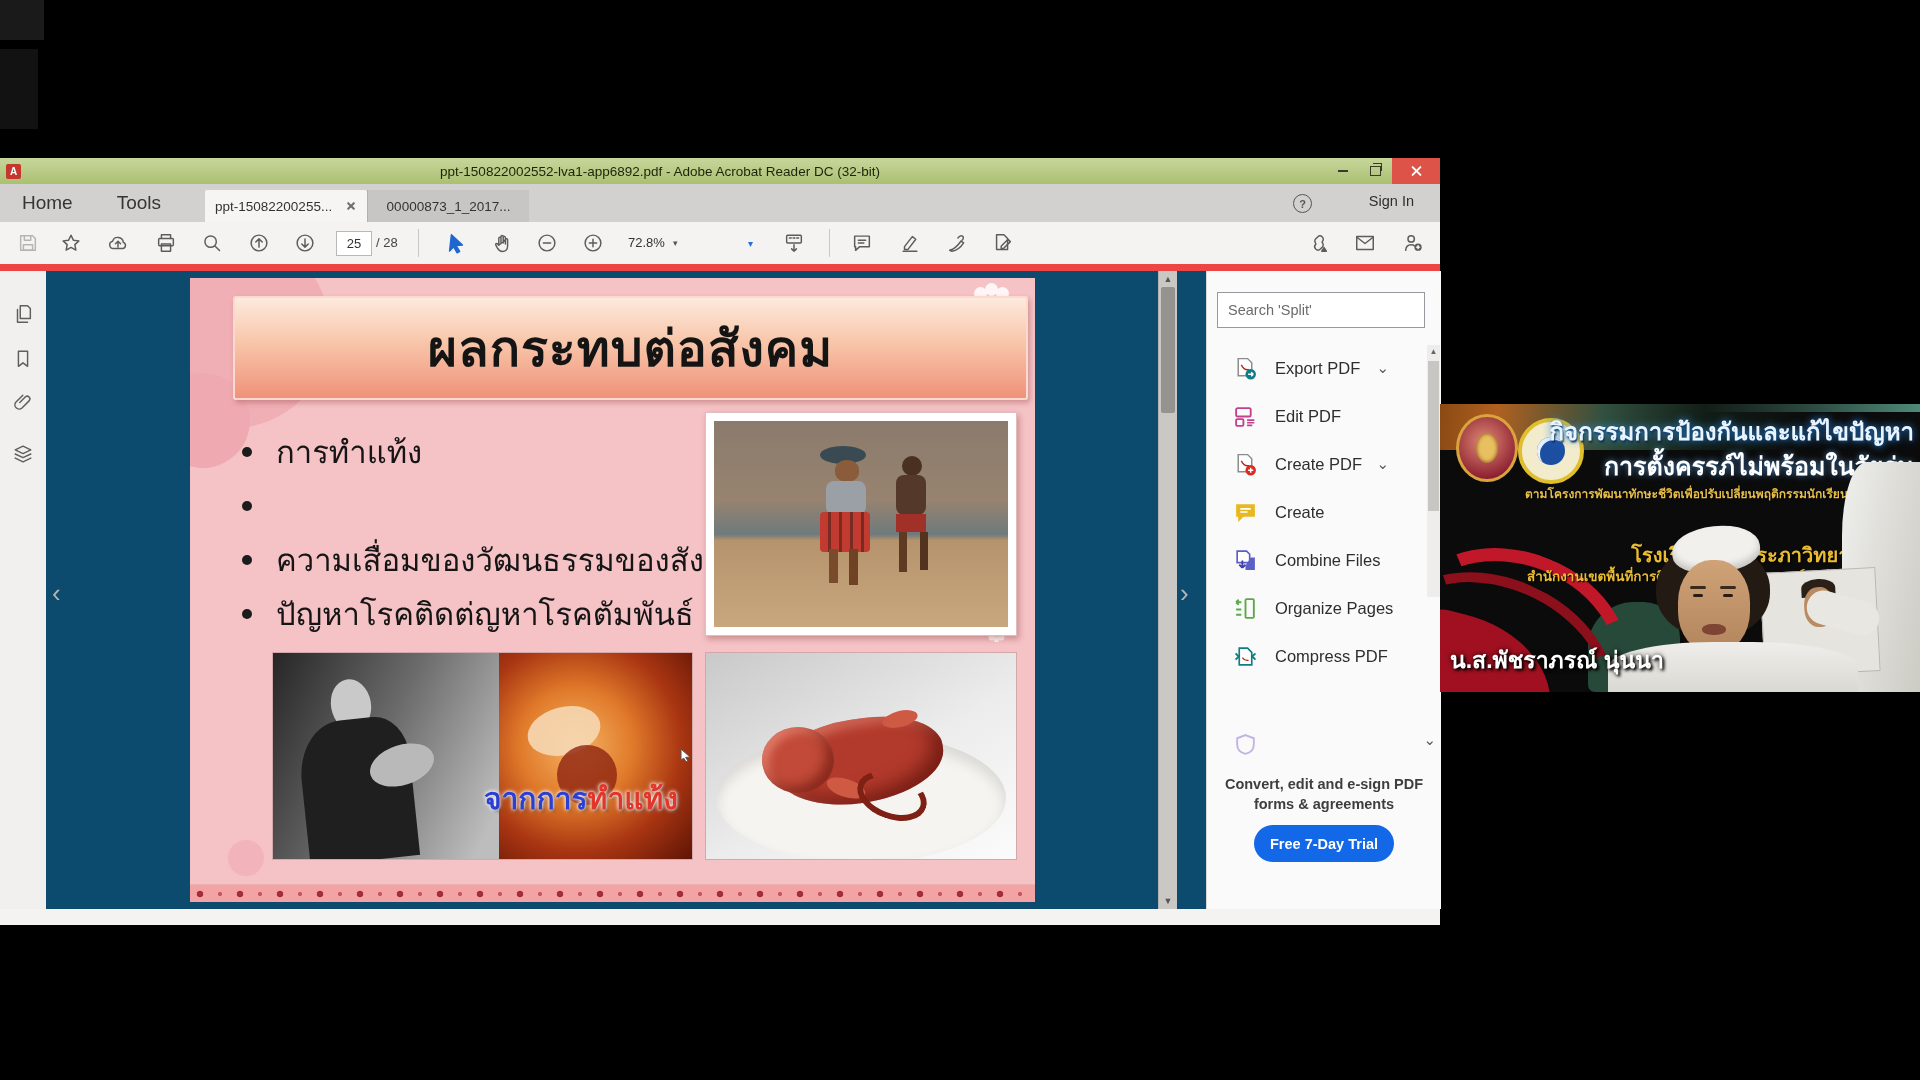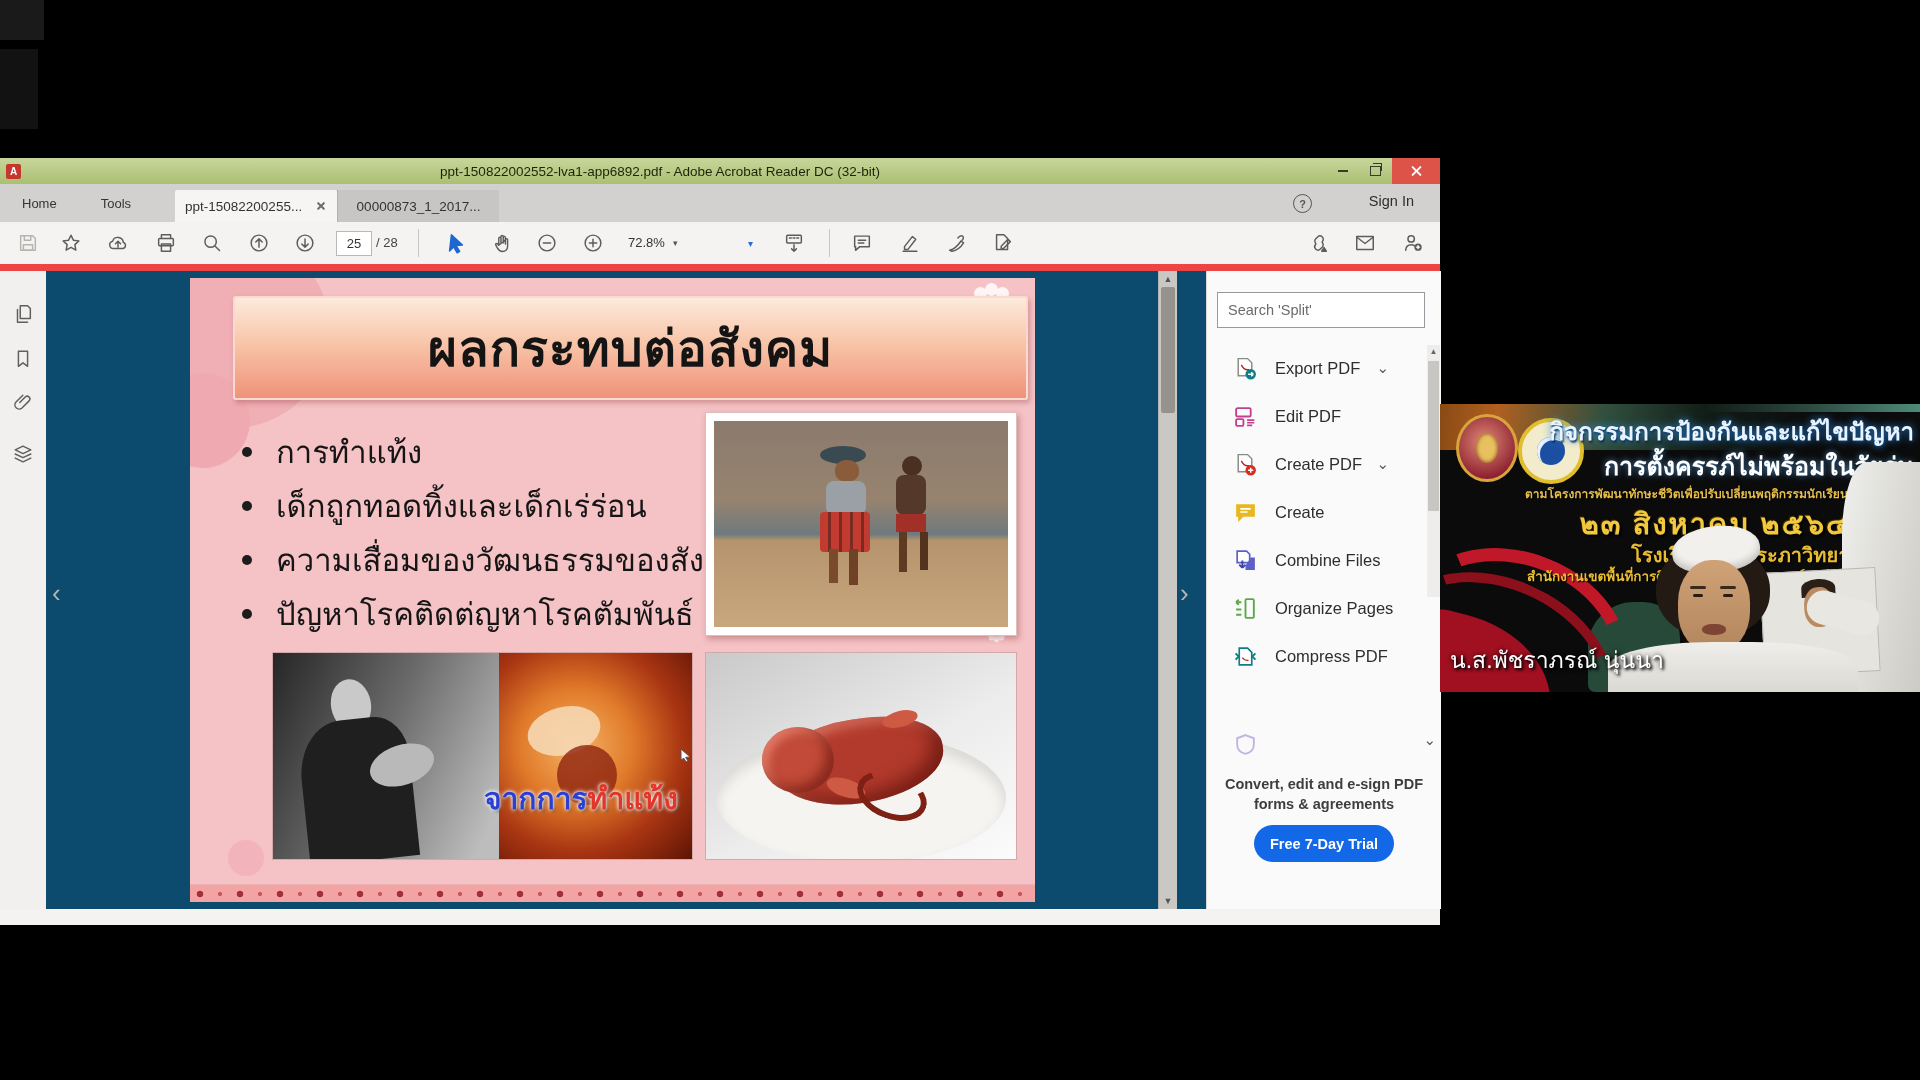--- a/index.html
+++ b/index.html
@@ -24,21 +24,21 @@
   .wc-rest-box{width:9px;height:8px;border:1.5px solid #3a3a2a;position:relative;background:transparent}
   .wc-rest-box::after{content:"";position:absolute;left:2px;top:-4px;width:8px;height:7px;border:1.5px solid #3a3a2a;border-bottom:none;border-left:none}
   .wc-close{width:48px;background:#dd5348}
   .xbar{position:absolute;width:13px;height:2px;background:#fff;border-radius:1px}
   .xbar.a{transform:rotate(45deg)}.xbar.b{transform:rotate(-45deg)}
 
   .menubar{height:23px;background:#f8f7f5;display:flex;align-items:center;font-size:13px;color:#3b3b3b;padding-left:4px}
   .menu-item{padding:0 9px}
 
   .tabbar{position:relative;height:38px;background:#d2d1cf;display:flex;align-items:center}
-  .tab-plain{padding:8px 22px;font-size:13px;color:#353535;height:54px;display:flex;align-items:center}
+  .tab-plain{padding:8px 22px;font-size:19px;color:#353535;height:54px;display:flex;align-items:center}
   .doc-tab{height:32px;margin-top:6px;display:flex;align-items:center;font-size:13.5px;color:#333;
            padding:0 10px;box-sizing:border-box;width:162px;justify-content:space-between}
   .doc-tab.active{background:#f6f5f3;margin-left:22px;border-radius:2px 2px 0 0}
   .doc-tab.inactive{background:#c7c6c4;border-left:1px solid #b2b1af;justify-content:center}
   .tab-x{position:relative;width:12px;height:12px}
   .tab-x .xbar{background:#6e6e6e;width:10px;top:5px;left:1px}
   .help-circle{position:absolute;right:128px;top:10px;width:17px;height:17px;border-radius:50%;
                border:1.5px solid #555;color:#555;font-size:11px;font-weight:bold;display:flex;align-items:center;justify-content:center}
   .sign-in{position:absolute;right:26px;top:9px;font-size:14.5px;color:#2e2e2e}
 
@@ -162,21 +162,21 @@
   .pbody{position:absolute;left:-12px;top:120px;width:250px;height:60px;background:linear-gradient(#efeeea,#d6d4ce);border-radius:42% 42% 0 0}
   .poster{left:322px;top:166px;width:114px;height:102px;background:#e6e4df;border:1px solid #b9b7b2;transform:rotate(-3deg);z-index:4}
   .pface{position:absolute;left:42px;top:16px;width:30px;height:40px;background:#ba8b62;border-radius:45%}
   .phair{position:absolute;left:40px;top:8px;width:34px;height:18px;background:#2a2018;border-radius:50% 50% 0 0}
   .rperson{left:402px;top:58px;width:78px;height:230px;background:linear-gradient(100deg,#efefec,#cccbc4);border-radius:32% 0 0 8%;z-index:3}
   .rarm{left:366px;top:192px;width:74px;height:34px;background:#e8e7e2;border-radius:18px;transform:rotate(16deg);z-index:6}
   .chair{left:148px;top:198px;width:92px;height:90px;background:#27493a;border-radius:50% 40% 8% 8%;z-index:1}
   .sw1{left:-44px;top:148px;width:210px;height:160px;border:13px solid transparent;border-top-color:#c01828;border-radius:50%;transform:rotate(22deg);z-index:2}
   .sw2{left:-60px;top:176px;width:220px;height:150px;border:10px solid transparent;border-top-color:#8c0f1c;border-radius:50%;transform:rotate(26deg);z-index:2}
   .swfill{left:-34px;top:216px;width:150px;height:110px;background:#a01020;border-radius:20% 70% 30% 40%;transform:rotate(14deg);z-index:2}
-  .nametag{left:10px;top:238px;font-size:23px;font-weight:normal;color:#fff;z-index:9;
+  .nametag{left:10px;top:238px;font-size:23px;font-weight:bold;color:#fff;z-index:9;
            text-shadow:2px 2px 3px #000,0 0 5px rgba(0,0,0,.85)}
 </style>
 </head>
 <body>
 
 <div class="stage">
 
   <div class="abs tile1"></div>
   <div class="abs tile2"></div>
 
@@ -364,21 +364,20 @@
           <div class="abs banner">
             <div class="banner-text">ผลกระทบต่อสังคม</div>
           </div>
 
           <div class="bullet-row" style="top:148px">
             <span class="bullet-dot"></span>
               <span>การทำแท้ง</span>
             </div>
           <div class="bullet-row" style="top:202px">
             <span class="bullet-dot"></span>
-              <span>เด็กถูกทอดทิ้งและเด็กเร่ร่อน</span>
             </div>
           <div class="bullet-row" style="top:256px">
             <span class="bullet-dot"></span>
               <span>ความเสื่อมของวัฒนธรรมของสังคมไทย</span>
             </div>
           <div class="bullet-row" style="top:310px">
             <span class="bullet-dot"></span>
               <span>ปัญหาโรคติดต่ญหาโรคตัมพันธ์</span>
             </div>
 
@@ -544,21 +543,20 @@
     <div class="abs logo1">
         <div class="logo1-core"></div>
       </div>
     <div class="abs logo2">
         <div class="logo2-core"></div>
       </div>
 
     <div class="wtxt t1">กิจกรรมการป้องกันและแก้ไขปัญหา</div>
     <div class="wtxt t2">การตั้งครรภ์ไม่พร้อมในวัยรุ่น</div>
     <div class="wtxt t3">ตามโครงการพัฒนาทักษะชีวิตเพื่อปรับเปลี่ยนพฤติกรรมนักเรียนกลุ่มเฝ้าระวัง</div>
-    <div class="wtxt t-date">๒๓ สิงหาคม ๒๕๖๔</div>
     <div class="wtxt t-school">โรงเรียนรัชชประภาวิทยาคม</div>
     <div class="wtxt t-office">สำนักงานเขตพื้นที่การศึกษามัธยมศึกษาสุราษฎร์ธานี ชุมพร</div>
 
     <div class="abs rperson"></div>
     <div class="abs poster">
       <div class="phair"></div>
       <div class="pface"></div>
     </div>
     <div class="abs person">
       <div class="hair"></div>

